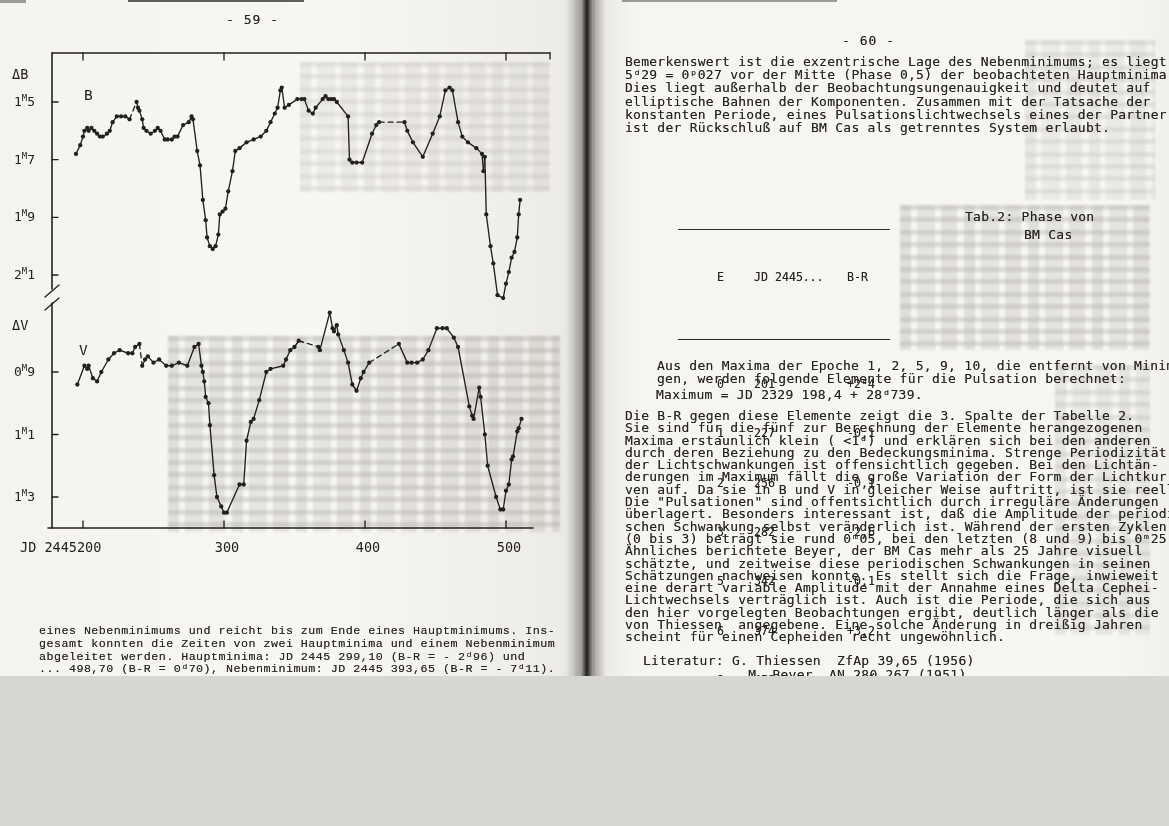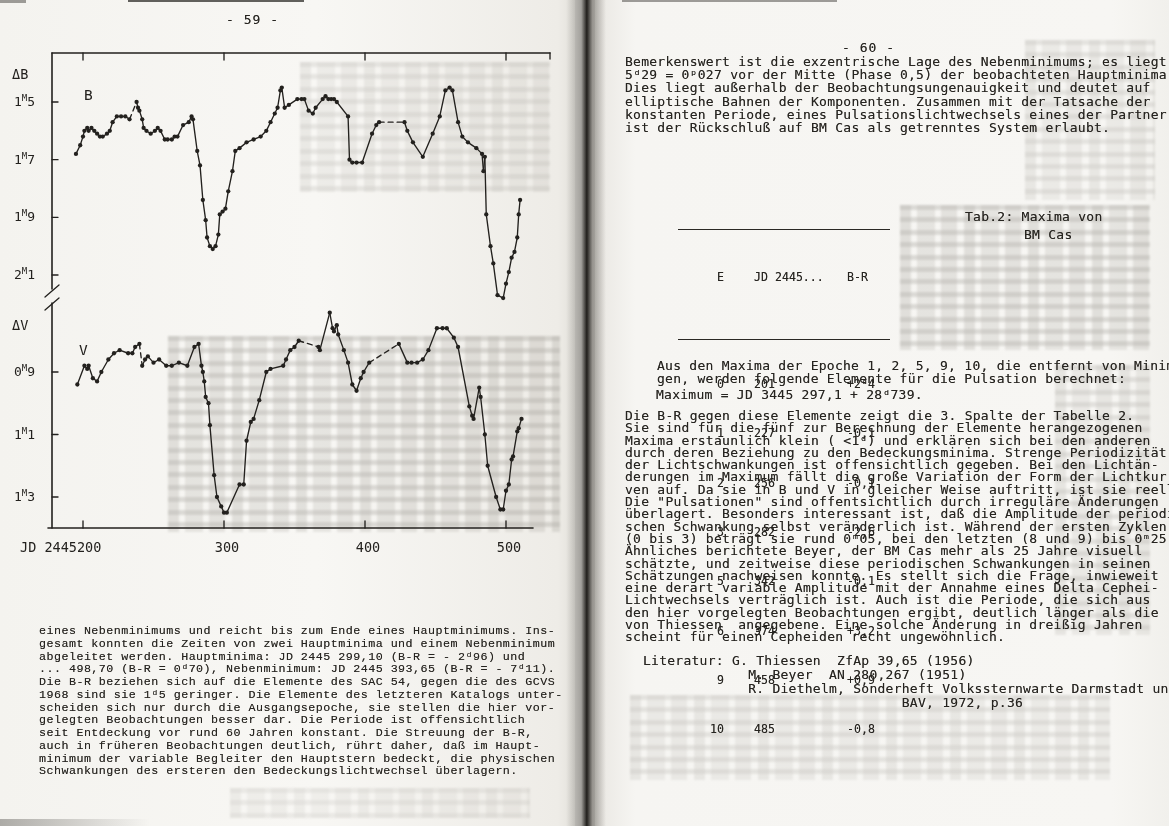--- a/index.html
+++ b/index.html
@@ -1,16 +1,16 @@
 <!DOCTYPE html>
 <html><head>
 <meta charset="utf-8">
 <style>
   html,body{margin:0;padding:0;background:#d8d6d1;}
-  #scan{position:relative;width:1169px;height:826px;overflow:hidden;
+  #scan{position:relative;width:1169px;height:676px;overflow:hidden;
         font-family:"DejaVu Sans Mono", monospace;color:#262420;}
   .page{position:absolute;top:0;height:826px;}
   #page-left{left:0;width:575px;background:linear-gradient(90deg,#f4f3ef 0%,#f8f7f4 55%,#eeece7 97%,#e3e1db 100%);}
   #page-right{left:595px;width:574px;background:linear-gradient(90deg,#e9e7e2 0%,#f6f5f2 7%,#f7f6f3 90%,#f1f0ec 100%);}
   #spine{position:absolute;left:566px;top:0;width:40px;height:826px;z-index:5;
     background:linear-gradient(90deg,rgba(40,38,34,0) 0%,rgba(40,38,34,.30) 38%,rgba(22,20,17,.95) 52%,rgba(70,66,60,.45) 66%,rgba(40,38,34,0) 100%);}
   .txt{position:absolute;white-space:pre;text-shadow:0 0 .5px rgba(42,38,32,.55);z-index:2;}
   .lp{font-size:11.7px;line-height:12.75px;letter-spacing:.04em;}
   .rp{font-size:13px;line-height:13.2px;letter-spacing:.02em;}
   .pagenum{font-size:13px;letter-spacing:.08em;}
@@ -497,41 +497,41 @@
 minimum der variable Begleiter den Hauptstern bedeckt, die physischen
 Schwankungen des ersteren den Bedeckungslichtwechsel überlagern.</div>
 
   <div class="page" id="page-right">
     <div class="bleed" style="left:430px;top:40px;width:130px;height:160px;opacity:.30;"></div>
     <div class="bleed" style="left:305px;top:205px;width:250px;height:145px;opacity:.45;"></div>
     <div class="bleed" style="left:460px;top:365px;width:95px;height:270px;opacity:.34;"></div>
     <div class="bleed" style="left:35px;top:695px;width:480px;height:85px;opacity:.30;"></div>
   </div>
 
-  <div class="txt pagenum" style="left:842px;top:40px;">- 60 -</div>
+  <div class="txt pagenum" style="left:842px;top:33px;">- 60 -</div>
   <div class="txt rp" style="left:625px;top:55px;">Bemerkenswert ist die exzentrische Lage des Nebenminimums; es liegt
 5ᵈ29 = 0ᵖ027 vor der Mitte (Phase 0,5) der beobachteten Hauptminima.
 Dies liegt außerhalb der Beobachtungsungenauigkeit und deutet auf
 elliptische Bahnen der Komponenten. Zusammen mit der Tatsache der
 konstanten Periode, eines Pulsationslichtwechsels eines der Partner,
 ist der Rückschluß auf BM Cas als getrenntes System erlaubt.</div>
 
   <div class="txt" style="left:660px;top:211px;font-size:11.6px;line-height:11.3px;">
     <div class="trow"><span class="tc1">E</span><span class="tc2">JD 2445...</span><span class="tc3">B-R</span></div>
     <div style="height:13px;"></div>
     <div id="table-body"><div class="trow"><span class="tc1">0</span><span class="tc2">201</span><span class="tc3">+2ᵈ4</span></div><div class="trow"><span class="tc1">1</span><span class="tc2">227</span><span class="tc3">-0,1</span></div><div class="trow"><span class="tc1">2</span><span class="tc2">256</span><span class="tc3">-0,1</span></div><div class="trow"><span class="tc1">3</span><span class="tc2">282</span><span class="tc3">-2,6</span></div><div class="trow"><span class="tc1">5</span><span class="tc2">342</span><span class="tc3">-0,1</span></div><div class="trow"><span class="tc1">6</span><span class="tc2">374</span><span class="tc3">+3,2</span></div><div class="trow"><span class="tc1">9</span><span class="tc2">458</span><span class="tc3">+0,9</span></div><div class="trow"><span class="tc1">10</span><span class="tc2">485</span><span class="tc3">-0,8</span></div></div>
   </div>
   <div class="rule" style="left:678px;top:229px;width:212px;"></div>
   <div class="rule" style="left:678px;top:339px;width:212px;"></div>
-  <div class="txt rp" style="left:965px;top:210px;">Tab.2: Maxima von</div>
+  <div class="txt rp" style="left:965px;top:210px;">Tab.2: Phase von</div>
   <div class="txt rp" style="left:1005px;top:228px;margin-left:19px;">BM Cas</div>
 
   <div class="txt rp" style="left:625px;top:359px;margin-left:32px;">Aus den Maxima der Epoche 1, 2, 5, 9, 10, die entfernt von Minima lie-
 gen, werden folgende Elemente für die Pulsation berechnet:</div>
-  <div class="txt rp" style="left:656px;top:388px;">Maximum = JD 3445 297,1 + 28ᵈ739.</div>
+  <div class="txt rp" style="left:656px;top:388px;">Maximum = JD 2329 198,4 + 28ᵈ739.</div>
   <div class="txt rp" style="left:625px;top:410px;line-height:12.3px;">Die B-R gegen diese Elemente zeigt die 3. Spalte der Tabelle 2.
 Sie sind für die fünf zur Berechnung der Elemente herangezogenen
 Maxima erstaunlich klein ( &lt;1ᵈ) und erklären sich bei den anderen
 durch deren Beziehung zu den Bedeckungsminima. Strenge Periodizität
 der Lichtschwankungen ist offensichtlich gegeben. Bei den Lichtän-
 derungen im Maximum fällt die große Variation der Form der Lichtkur-
 ven auf. Da sie in B und V in gleicher Weise auftritt, ist sie reell.
 Die "Pulsationen" sind offentsichtlich durch irreguläre Änderungen
 überlagert. Besonders interessant ist, daß die Amplitude der periodi-
 schen Schwankung selbst veränderlich ist. Während der ersten Zyklen

